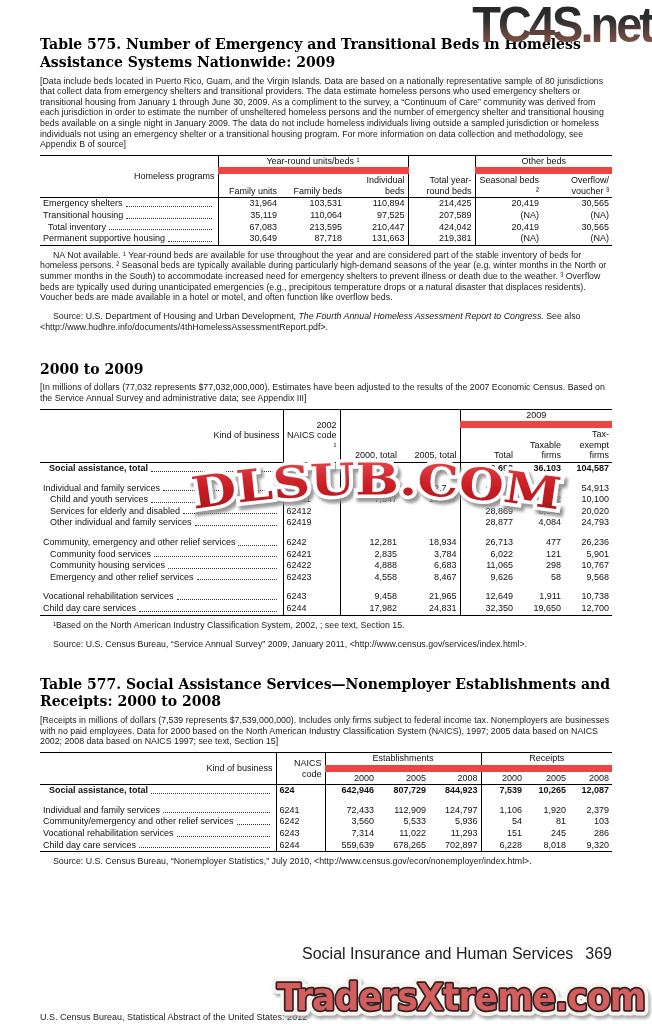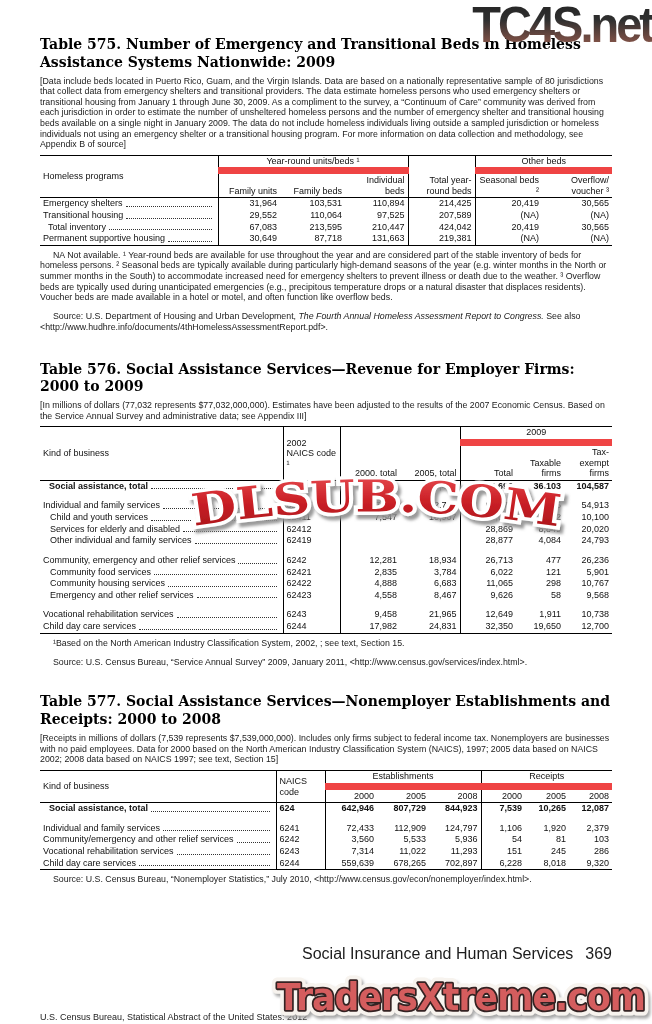--- a/index.html
+++ b/index.html
@@ -10,21 +10,21 @@
   .tt span{display:block;}
   .note{font-size:8.8px;line-height:1.2;margin:0 0 5px 0;color:#1a1a1a;}
   .fn,.src{font-size:8.8px;line-height:1.2;color:#1a1a1a;}
   .fn{margin-top:4px;text-indent:13px;}
   .src{text-indent:13px;}
   .src .it{font-style:italic;}
   table.t{border-collapse:collapse;width:572px;font-size:9px;line-height:1.18;color:#111;
           border-top:1px solid #000;border-bottom:1px solid #000;table-layout:fixed;}
   table.t thead{border-bottom:1px solid #000;}
   table.t th{font-weight:normal;padding:1px 3px;vertical-align:bottom;}
-  table.t th.ctr{text-align:left;vertical-align:middle;}
+  table.t th.ctr{text-align:right;vertical-align:middle;}
   table.t th.rt{text-align:right;}
   table.t th.sp{text-align:center;vertical-align:top;border-bottom:7px solid #ef4444;padding:0 2px 1px 2px;}
   table.t td{padding:0 3px 1px 3px;vertical-align:bottom;}
   td.num{text-align:right;white-space:nowrap;}
   td.code{text-align:left;white-space:nowrap;}
   .br{border-right:1px solid #000;}
   tr.bold td{font-weight:bold;}
   tr.gap td{height:7px;}
   .lab{display:flex;align-items:flex-end;}
   .lab .txt{white-space:nowrap;}
@@ -103,21 +103,21 @@
             <td class="num">20,419</td>
             <td class="num">30,565</td>
           </tr>
           <tr>
             <td class="br">
                 <div class="lab">
                   <span class="txt">Transitional housing</span>
                   <span class="lead"></span>
                 </div>
               </td>
-            <td class="num">29,552</td>
+            <td class="num">35,119</td>
             <td class="num">110,064</td>
             <td class="num br">97,525</td>
             <td class="num br">207,589</td>
             <td class="num">(NA)</td>
             <td class="num">(NA)</td>
           </tr>
           <tr class="ind2">
             <td class="br">
                 <div class="lab">
                   <span class="txt">Total inventory</span>
@@ -147,21 +147,20 @@
           </tr>
         </tbody>
       </table>
 
       <p class="fn">NA Not available. ¹ Year-round beds are available for use throughout the year and are considered part of the stable inventory of beds for homeless persons. ² Seasonal beds are typically available during particularly high-demand seasons of the year (e.g. winter months in the North or summer months in the South) to accommodate increased need for emergency shelters to prevent illness or death due to the weather. ³ Overflow beds are typically used during unanticipated emergencies (e.g., precipitous temperature drops or a natural disaster that displaces residents). Voucher beds are made available in a hotel or motel, and often function like overflow beds.</p>
       <p class="src"><span>Source: U.S. Department of Housing and Urban Development, </span><span class="it">The Fourth Annual Homeless Assessment Report to Congress.</span><span> See also &lt;http://www.hudhre.info/documents/4thHomelessAssessmentReport.pdf&gt;.</span></p>
     </div>
 
     <div class="sec576">
       <h1 class="tt">
-        <span>Table 576. Social Assistance Services—Revenue for Employer Firms:</span>
         <span>2000 to 2009</span>
       </h1>
       <p class="note">[In millions of dollars (77,032 represents $77,032,000,000). Estimates have been adjusted to the results of the 2007 Economic Census. Based on the Service Annual Survey and administrative data; see Appendix III]</p>
 
       <div class="twrap">
       <table class="t">
         <colgroup>
           <col style="width:243px">
               <col style="width:57px">
               <col style="width:60px">

